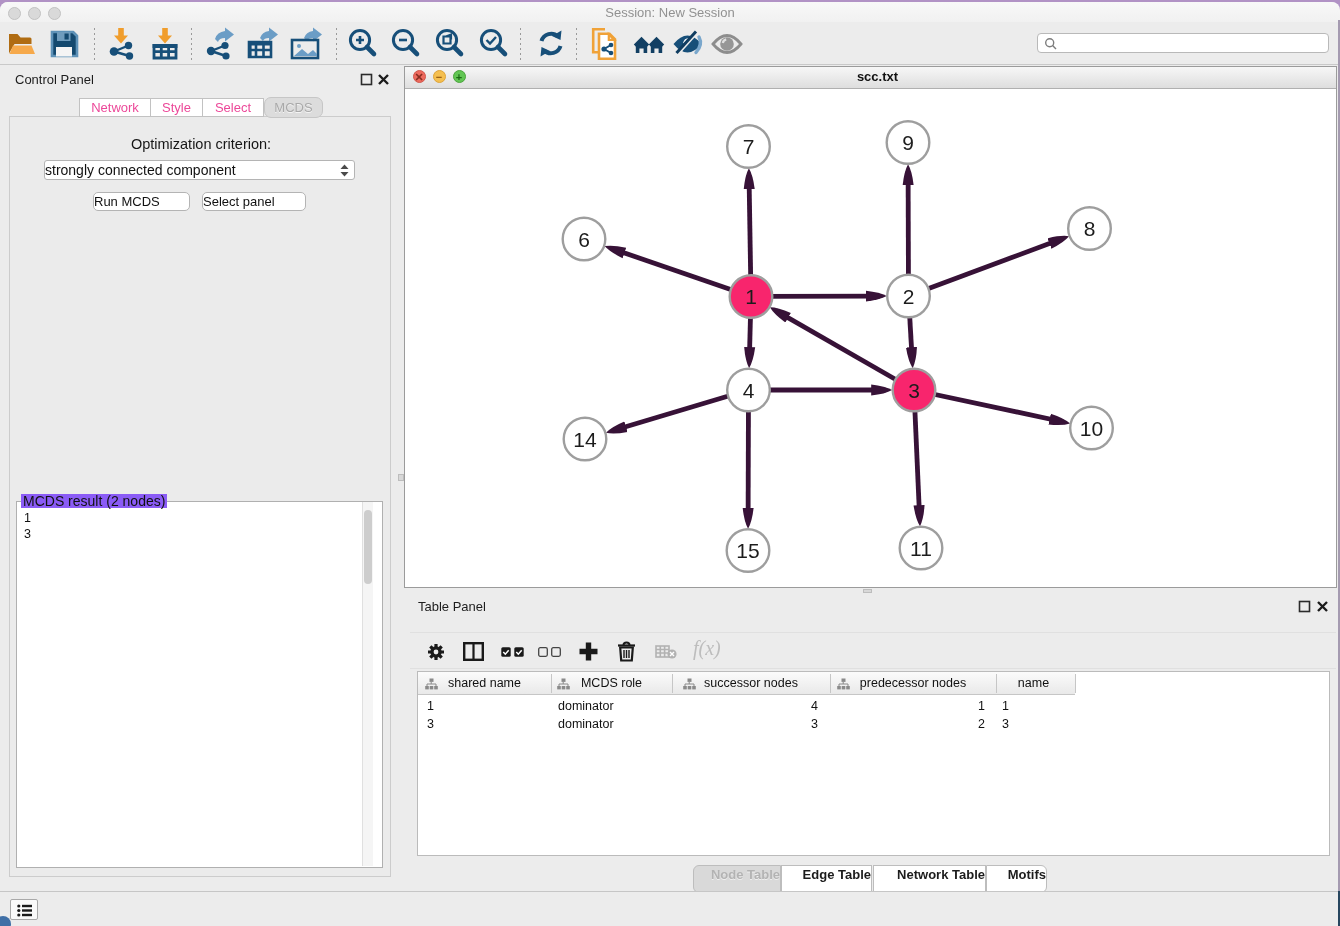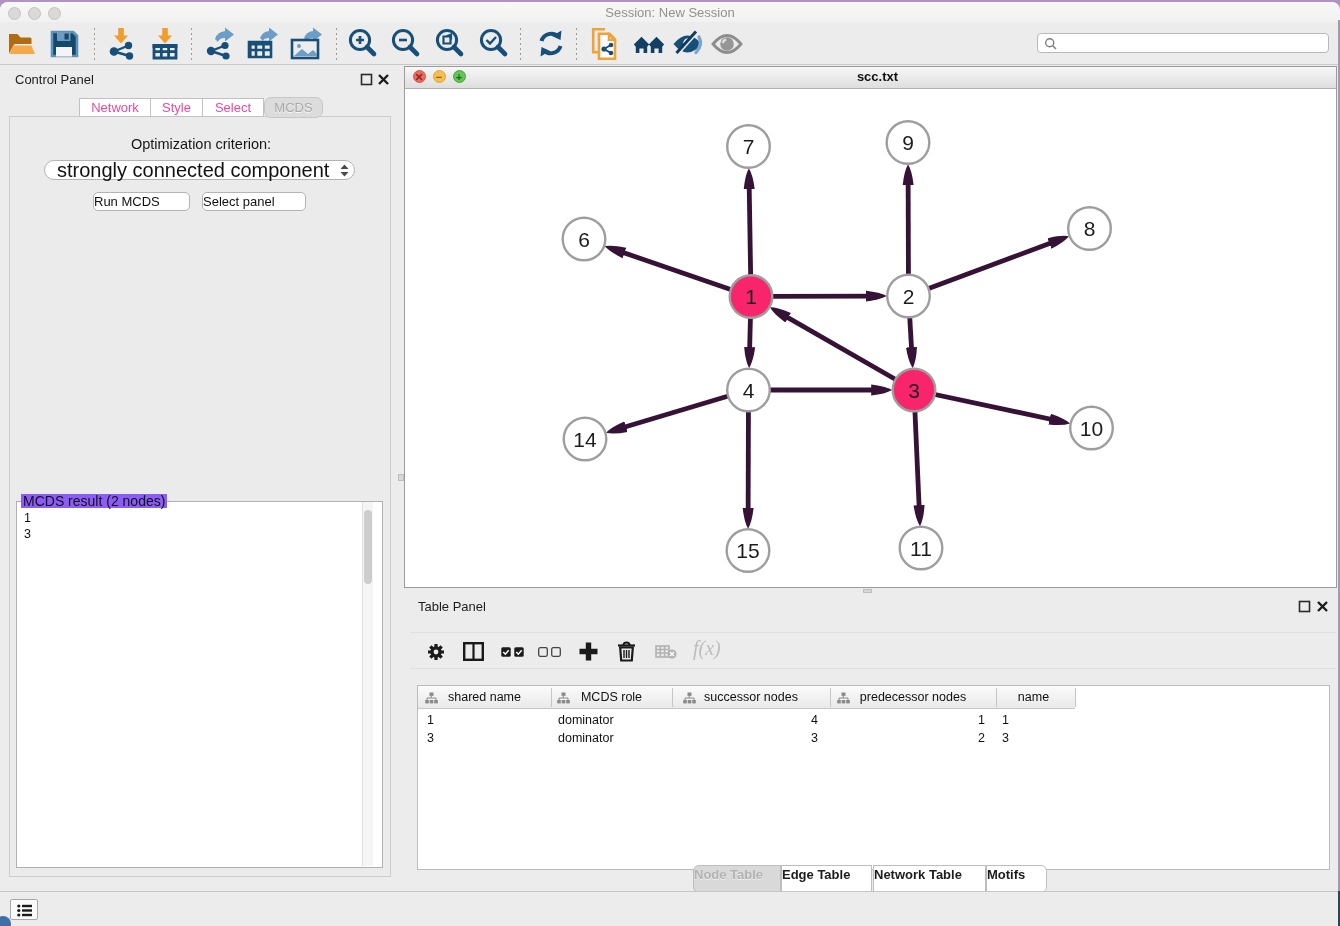--- a/index.html
+++ b/index.html
@@ -12,41 +12,41 @@
 #toolbar{position:absolute;left:0;top:22px;width:100%;height:43px;background:#ececec;border-bottom:1px solid #c9c9c9}
 .sep{position:absolute;top:28px;height:32px;width:1px;background-image:linear-gradient(#9a9a9a 40%,rgba(0,0,0,0) 0%);background-size:1px 5px}
 .ticon{position:absolute;top:27px}
 #searchbox{position:absolute;left:1037px;top:33px;width:292px;height:20px;background:#fff;border:1px solid #b9b9b9;border-radius:4px}
 
 #cp-title{position:absolute;left:15px;top:72px;font-size:13px;color:#1d1d1d}
 #cp-body{position:absolute;left:9px;top:116px;width:382px;height:761px;background:#ebebeb;border:1px solid #cccccc}
 .tab{position:absolute;top:98px;height:19px;background:#fff;border:1px solid #c2c2c2;font-size:13px;color:#ec4899;text-align:center;line-height:17px}
 #tab-mcds{position:absolute;top:97px;left:264px;width:59px;height:21px;background:#dcdcdc;border:1px solid #c6c6c6;border-radius:7px;font-size:13px;color:#a9a9a9;text-align:center;line-height:19px;text-shadow:0 1px 0 #f4f4f4}
 #optlabel{position:absolute;left:10px;top:136px;width:382px;text-align:center;font-size:14.5px;color:#161616}
-#dropdown{position:absolute;left:44px;top:160px;width:311px;height:20px;background:#fff;border:1px solid #b4b4b4;border-radius:10px;font-size:20px;color:#111;line-height:19px;padding-left:12px}
+#dropdown{position:absolute;left:44px;top:160px;width:311px;height:20px;background:#fff;border:1px solid #b4b4b4;border-radius:3px;font-size:14px;color:#111;line-height:19px;}
 .mbtn{position:absolute;top:192px;height:19px;background:#fff;border:1px solid #b4b4b4;border-radius:5px;font-size:13px;color:#111;text-align:left;line-height:17px}
 #fieldset{position:absolute;left:16px;top:501px;width:367px;height:367px;border:1px solid #b0b0b0;background:#fff}
 #fslabel{position:absolute;left:21px;top:494px;background:#8b5cf6;font-size:14px;color:#111;padding:0 2px;line-height:14px}
 #fstext{position:absolute;left:24px;top:510px;font-size:12.5px;color:#111;line-height:16px}
 #fsscroll{position:absolute;left:362px;top:502px;width:11px;height:364px;background:#f5f5f5;border-left:1px solid #e0e0e0}
 #fsthumb{position:absolute;left:364px;top:510px;width:8px;height:74px;background:#cdcdcd;border-radius:4px}
 
 #nw{position:absolute;left:404px;top:66px;width:933px;height:522px;background:#fff;border:1px solid #9b9b9b}
 #nwtitle{position:absolute;left:0;top:0;width:100%;height:22px;background:linear-gradient(#f7f7f7,#dedede);border-bottom:1px solid #b0b0b0}
 .tl2{position:absolute;top:2.5px;width:13px;height:13px;border-radius:50%;font-size:11px;font-weight:bold;text-align:center;line-height:12.5px}
 #nwname{position:absolute;top:2px;left:7px;width:100%;text-align:center;font-size:13px;font-weight:600;color:#111}
 
 #tp-title{position:absolute;left:418px;top:599px;font-size:13px;color:#1d1d1d}
 #tp-toolbar{position:absolute;left:410px;top:632px;width:926px;height:37px;background:#ececec;border-top:1px solid #e0e0e0;border-bottom:1px solid #e0e0e0}
-#tbl{position:absolute;left:417px;top:685px;width:913px;height:185px;background:#fff;border:1px solid #bbbbbb}
+#tbl{position:absolute;left:417px;top:671px;width:913px;height:185px;background:#fff;border:1px solid #bbbbbb}
 #tblhead{position:absolute;left:0;top:0;width:657px;height:23px;background:linear-gradient(#fbfbfb,#e9e9e9);border-bottom:1px solid #c6c6c6}
 .colsep{position:absolute;top:2px;height:19px;width:1px;background:#c6c6c6}
 .hlabel{position:absolute;top:4px;font-size:12.5px;color:#111}
 .cell{position:absolute;font-size:12.5px;color:#111}
-.btab{position:absolute;top:865px;height:28px;border:1px solid #bdbdbd;background:#fff;font-size:13px;font-weight:600;color:#1c1c1c;text-align:left;line-height:18px}
+.btab{position:absolute;top:865px;height:28px;border:1px solid #bdbdbd;background:#fff;font-size:13px;font-weight:600;color:#1c1c1c;text-align:right;line-height:18px}
 
 #statusbar{position:absolute;left:0;top:891px;width:100%;height:35px;background:#ececec;border-top:1px solid #c6c6c6}
 #listbtn{position:absolute;left:10px;top:899px;width:28px;height:21px;background:#fafafa;border:1px solid #a9a9a9;border-radius:2px}
 #membtn{position:absolute;left:1254px;top:947px;width:74px;height:22px;background:#f7f7f7;border:1px solid #9f9f9f;font-size:16px;color:#111;line-height:20px}
 </style></head>
 <body>
 <div id="win"></div>
 <div id="titlebar">
   <div class="tl" style="left:8px"></div>
   <div class="tl" style="left:28px"></div>

